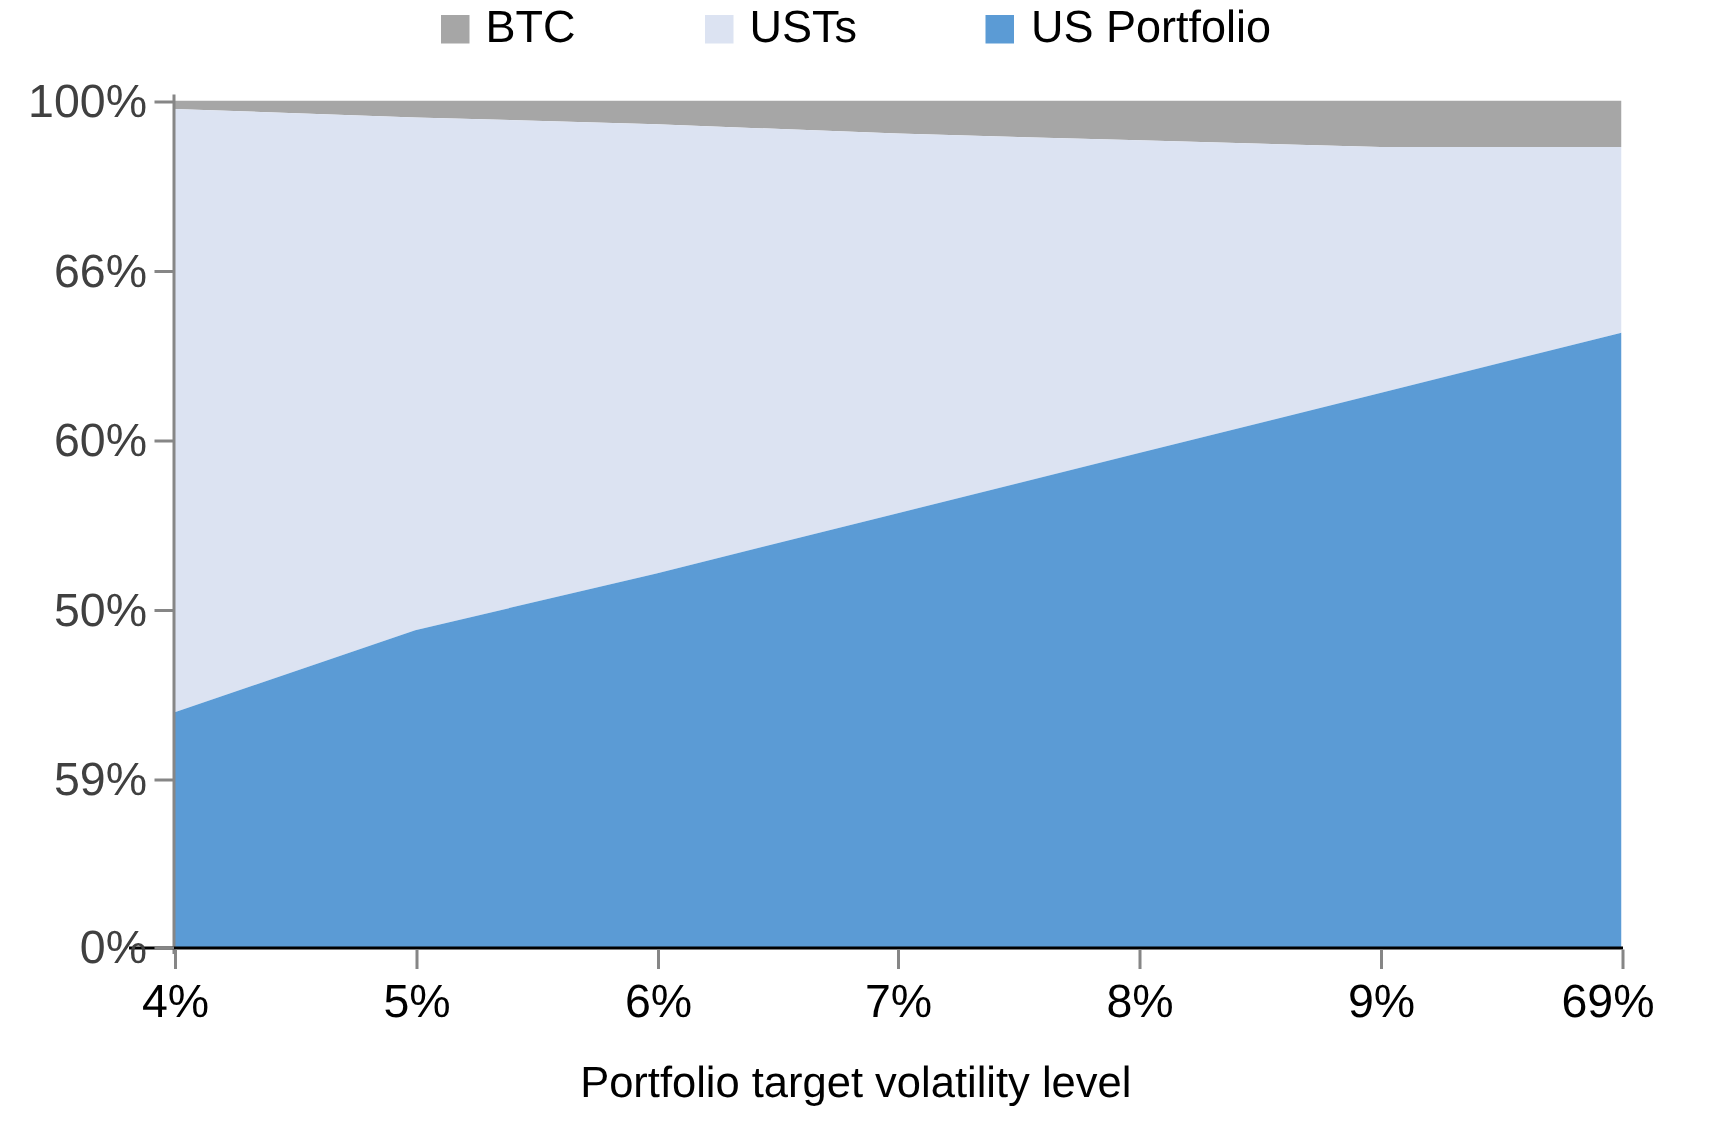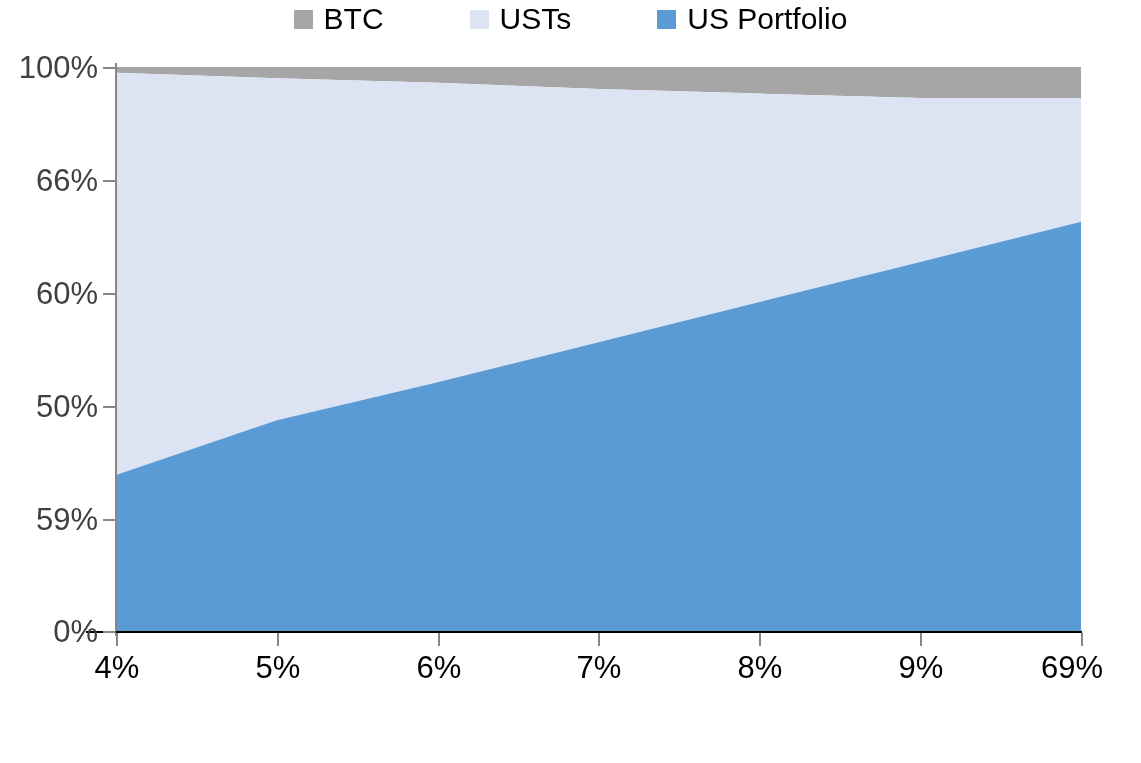--- a/index.html
+++ b/index.html
@@ -178,14 +178,15 @@
   <div class="x-tick-mark" style="left:1081px"></div>
 
   <div class="x-tick-label" style="left:117px">4%</div>
   <div class="x-tick-label" style="left:278px">5%</div>
   <div class="x-tick-label" style="left:439px">6%</div>
   <div class="x-tick-label" style="left:599px">7%</div>
   <div class="x-tick-label" style="left:760px">8%</div>
   <div class="x-tick-label" style="left:921px">9%</div>
   <div class="x-tick-label" style="left:1072px">69%</div>
 
+  <div id="x-axis-title">Portfolio target volatility level</div>
 
 </div>
 
 </body></html>

